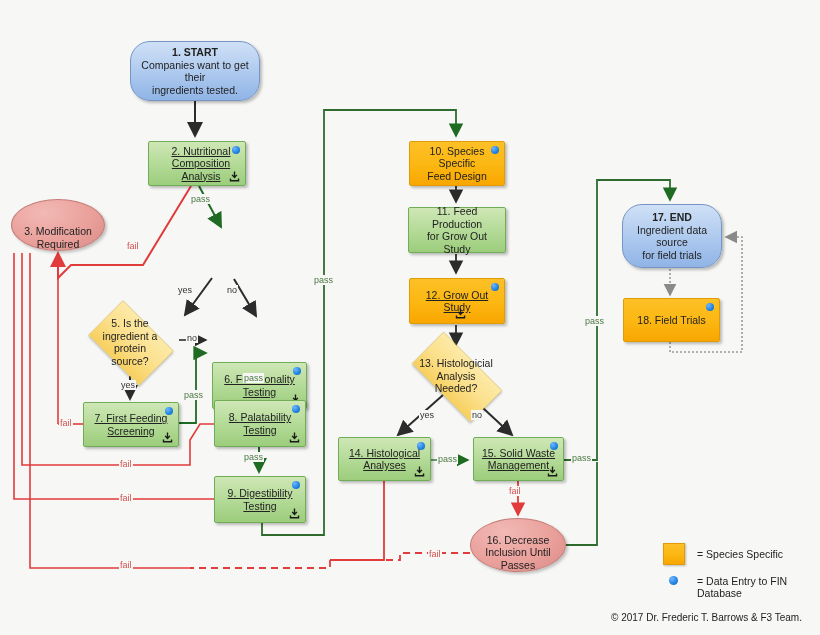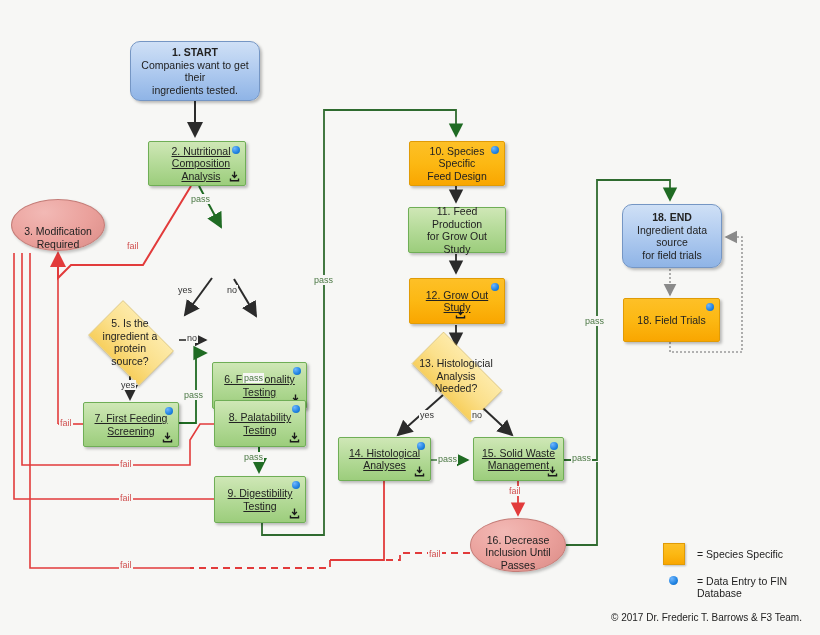--- a/index.html
+++ b/index.html
@@ -38,21 +38,21 @@
   .spec{
     background:linear-gradient(to bottom,#fdc027 0%,#fcb813 50%,#f9a600 100%);
     border:1px solid #e09b06;
     border-radius:2px;
     box-shadow:2px 2px 3px rgba(0,0,0,.25);
   }
   
   .term{
     background:linear-gradient(to bottom,#cfe0f6 0%,#b3cdf0 45%,#8fb4e6 100%);
     border:1px solid #7596c4;
-    border-radius:10px;
+    border-radius:20px;
     box-shadow:2px 2px 3px rgba(0,0,0,.25);
   }
   
   .ell{
     background:radial-gradient(ellipse at 35% 25%,#f2b9b5 0%,#eaa09b 55%,#d98b86 100%);
     border:1px solid #c47c77;
     border-radius:50%;
     box-shadow:2px 2px 3px rgba(0,0,0,.22);
     align-items:flex-end;
   }
@@ -359,21 +359,21 @@
   <div class="node ell" style="left:470px;top:518px;width:96px;height:54px;">
     <span class="lbl">
       <span>16. Decrease</span><br>
       <span>Inclusion Until</span><br>
       <span>Passes</span>
     </span>
   </div>
 
   <div class="node term" style="left:622px;top:204px;width:100px;height:64px;">
     <span class="lbl">
-      <span class="b">18. END</span><br>
+      <span class="b">17. END</span><br>
       <span>Ingredient data source</span><br>
       <span>for field trials</span>
     </span>
   </div>
 
   <div class="node spec" style="left:623px;top:298px;width:97px;height:44px;">
     <span class="dot"></span>
     <span class="lbl">
       <span>18. Field Trials</span>
     </span>

